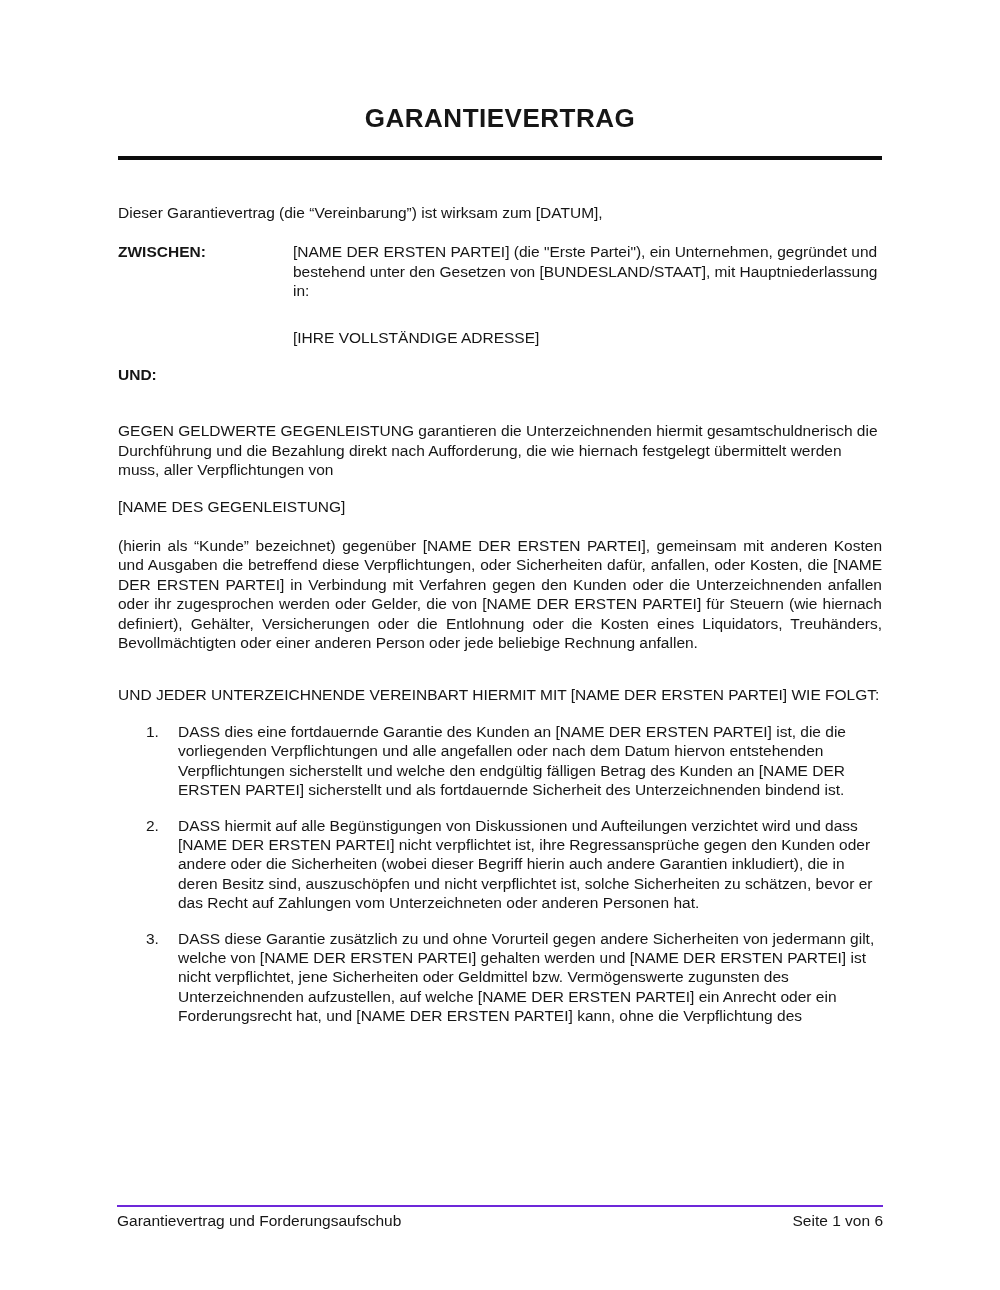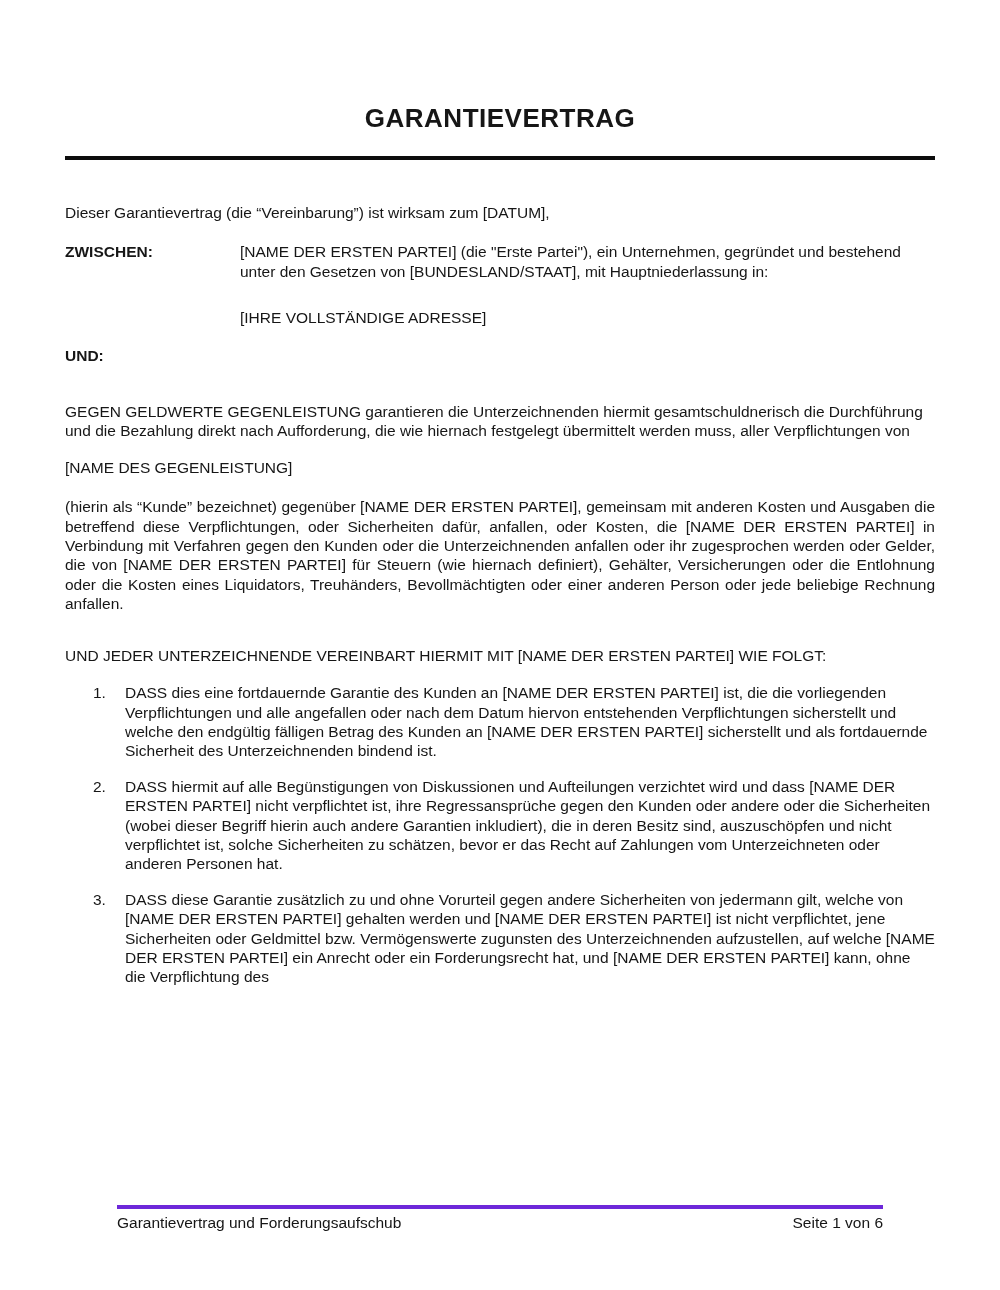--- a/index.html
+++ b/index.html
@@ -14,21 +14,21 @@
     margin: 0 auto;
     background: #ffffff;
     color: #161616;
     font-family: "Liberation Sans", "DejaVu Sans", sans-serif;
     font-size: 15.5px;
     line-height: 19.4px;
     overflow: hidden;
     box-sizing: border-box;
   }
   .content {
-    padding: 0 65px;
+    padding: 0 118px;
   }
   .doc-title {
     margin: 102px 0 0 0;
     text-align: center;
     font-size: 26px;
     line-height: 32px;
     font-weight: bold;
     letter-spacing: 0.5px;
   }
   .title-rule {
@@ -90,21 +90,21 @@
   .clause-number {
     position: absolute;
     left: 28px;
     top: 0;
   }
   .footer {
     position: absolute;
     left: 117px;
     right: 117px;
     top: 1205px;
-    border-top: 4px solid #6d28d9;
+    border-top: 2px solid #6d28d9;
     padding-top: 4px;
     display: flex;
     justify-content: space-between;
   }
 </style>
 </head>
 <body>
 
 <div class="page">
   <div class="content">

